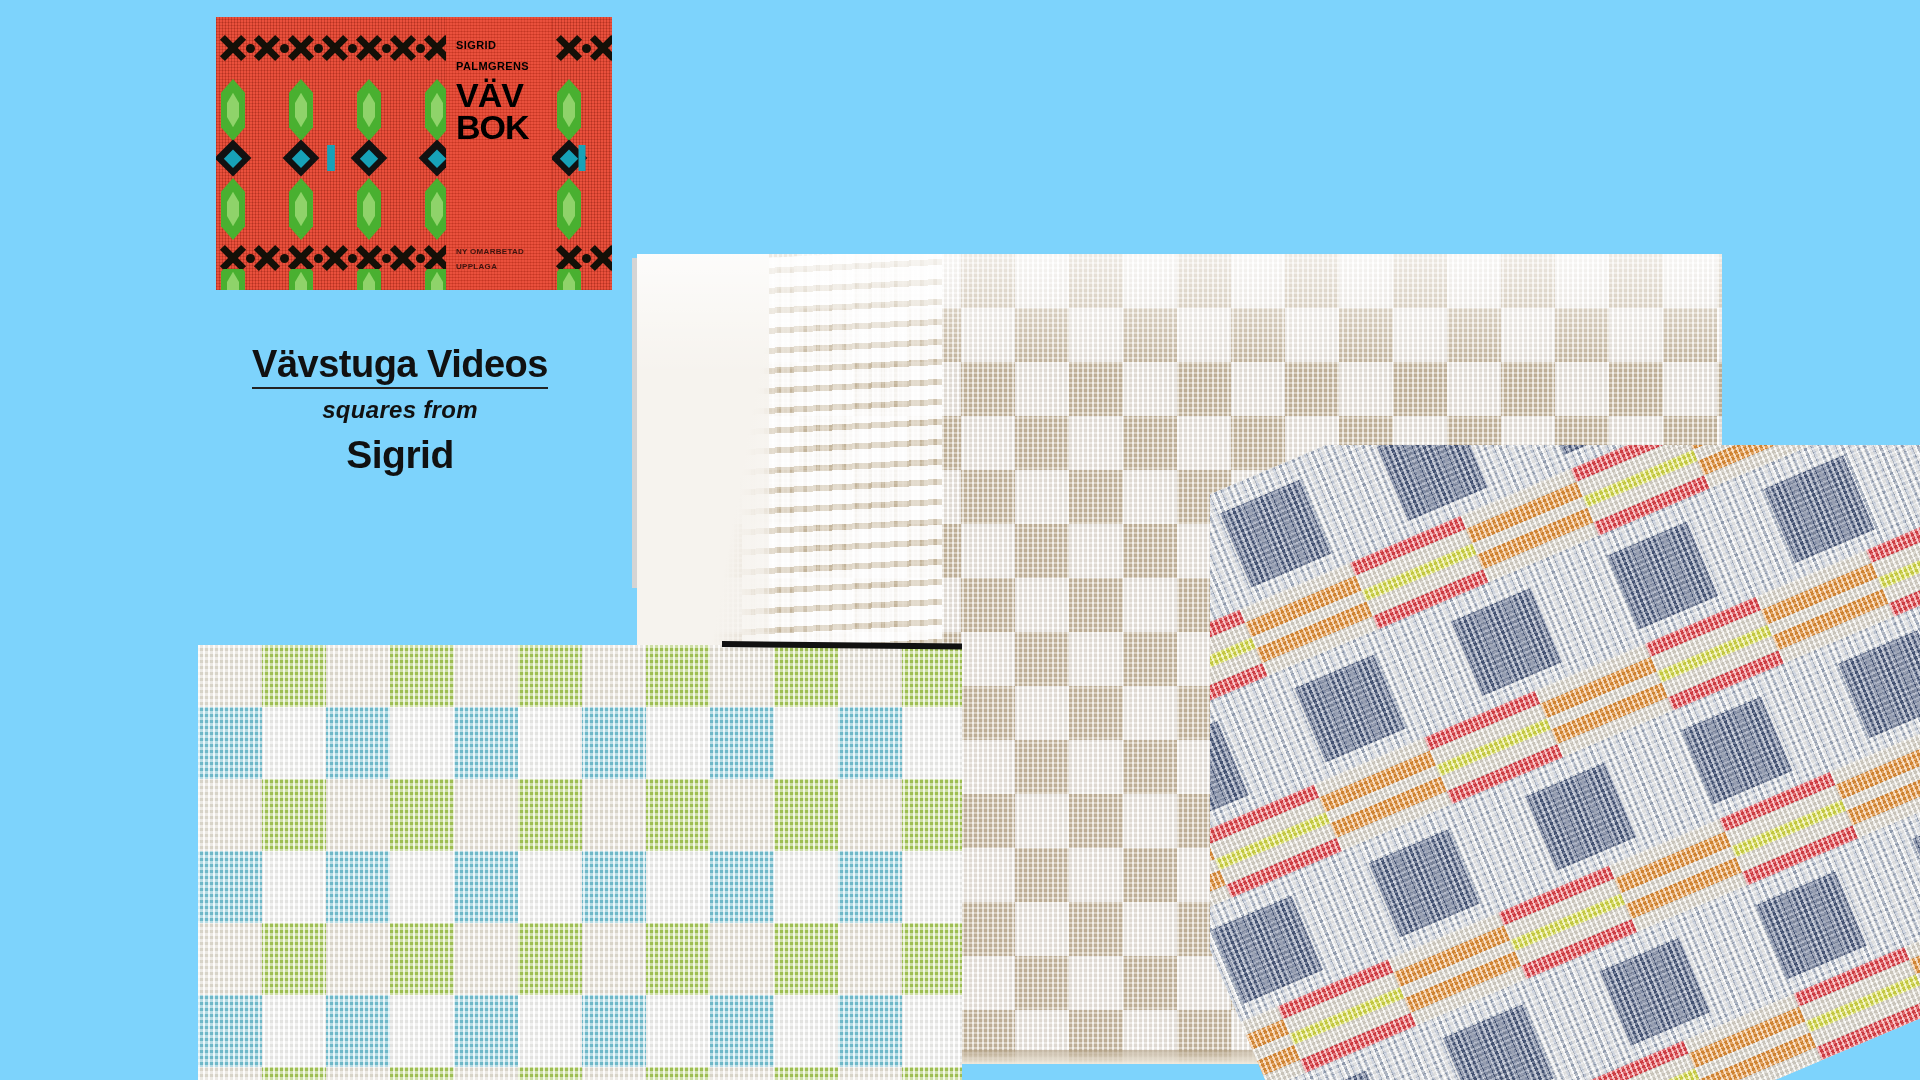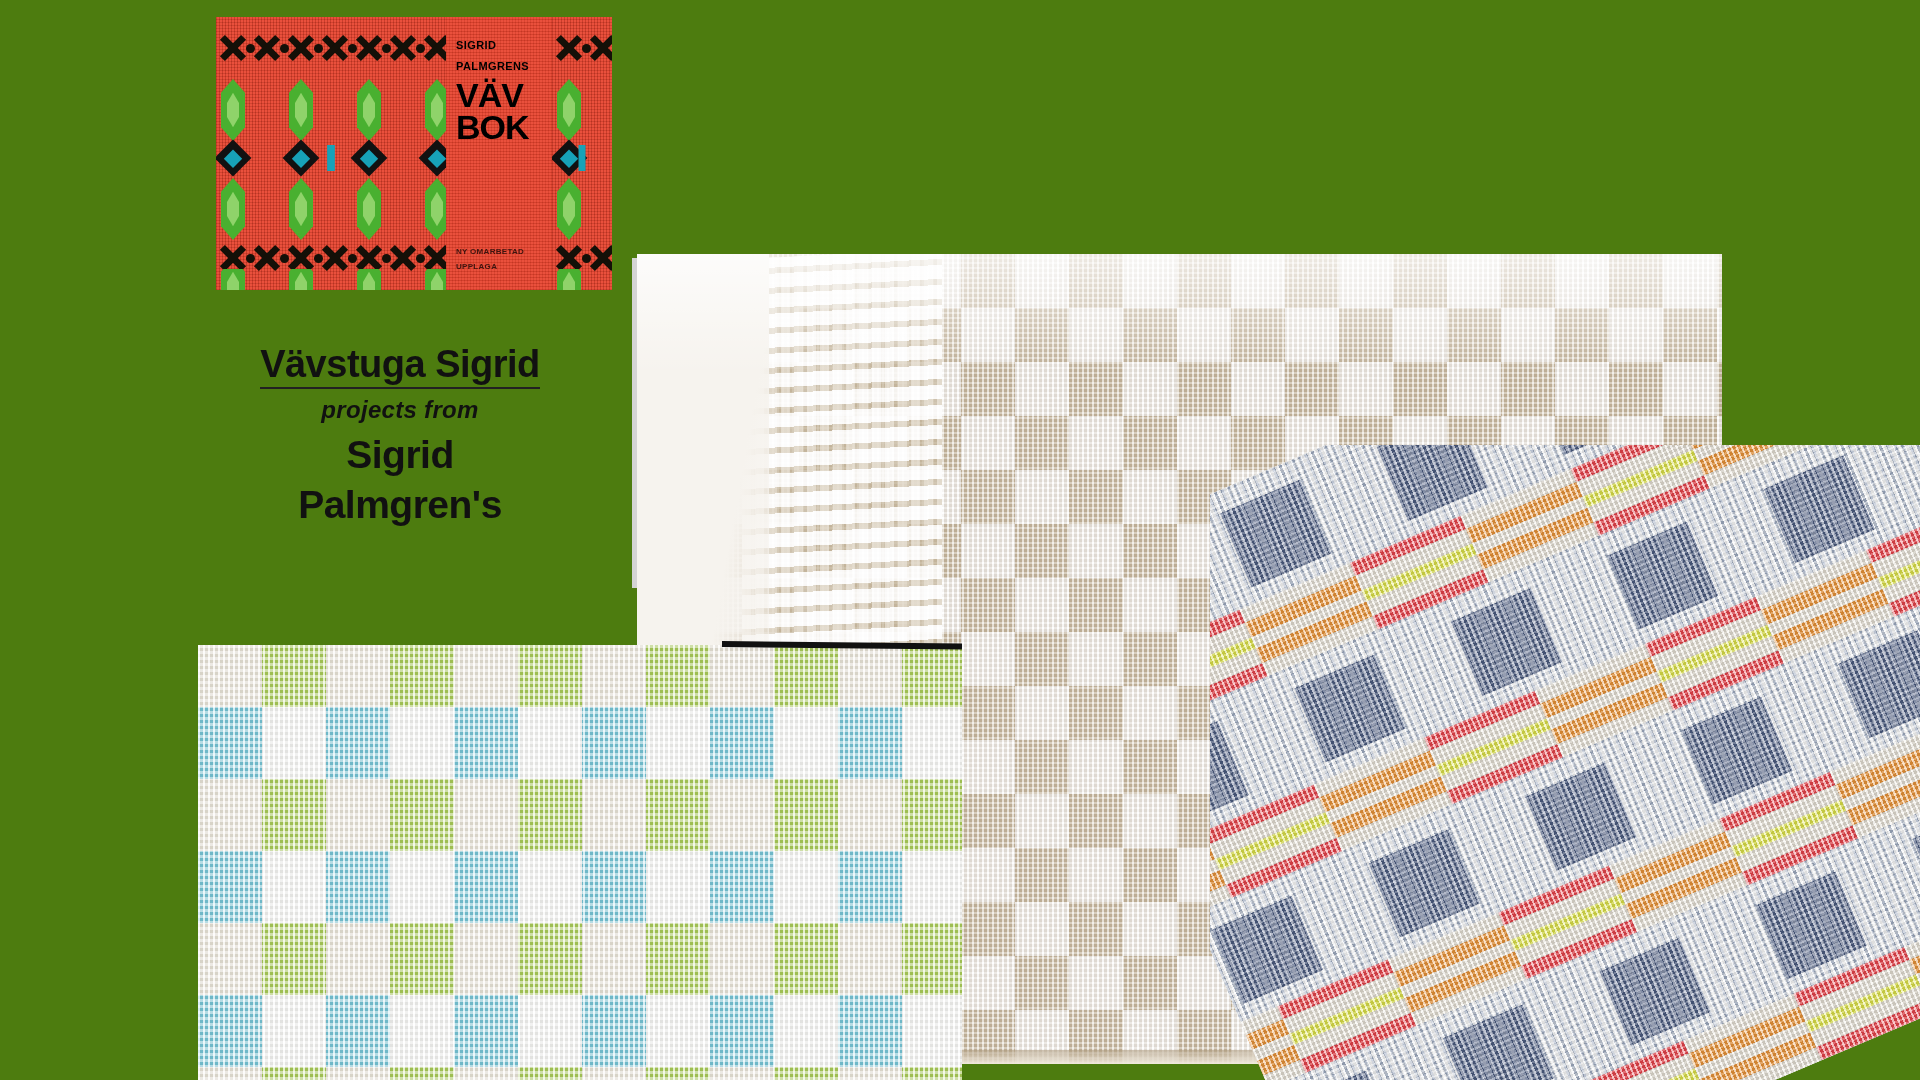--- a/index.html
+++ b/index.html
@@ -3,21 +3,21 @@
 <meta charset="utf-8">
 <style>
   html,body{margin:0;padding:0;}
   body{
     width:1920px;height:1080px;
     background:#ffffff;
     font-family:"Liberation Sans", sans-serif;
     overflow:hidden;
     position:relative;
   }
-  .stage{position:absolute;inset:0;width:1920px;height:1080px;overflow:hidden;background:#4d7c0f;}
+  .stage{position:absolute;inset:0;width:1920px;height:1080px;overflow:hidden;background:#7dd3fc;}
 
   
   .title-block{position:absolute;left:640px;top:40px;width:1000px;text-align:center;}
   .main-title{
     font-size:55px;font-weight:bold;color:#000;letter-spacing:-0.5px;
     line-height:1.05;display:inline-block;padding:0 6px 4px 6px;
     border-bottom:4px solid #000;
   }
   .sub-title{
     margin-top:20px;font-size:33px;font-weight:bold;color:#000;letter-spacing:0px;
@@ -439,25 +439,24 @@
             <div class="stem" style="top:0;bottom:0;"></div>
           </div>
       </div>
     </div>
   </div>
 
   <div class="gray-strip"></div>
 
 
   <div class="credit-block">
-    <div class="credit-head">Vävstuga Sigrid</div>
-    <div class="credit-sub">projects from</div>
+    <div class="credit-head">Vävstuga Videos</div>
+    <div class="credit-sub">squares from</div>
     <div class="credit-name">
       <div>Sigrid</div>
-      <div>Palmgren's</div>
     </div>
   </div>
 
   <div class="fabric-beige">
     <div class="fb-inner"></div>
     <div class="fb-weave"></div>
     <div class="fb-leftfold2"></div>
     <div class="fb-leftfold"></div>
     <div class="fb-shadowtop"></div>
     <div class="fb-bottomedge"></div>

